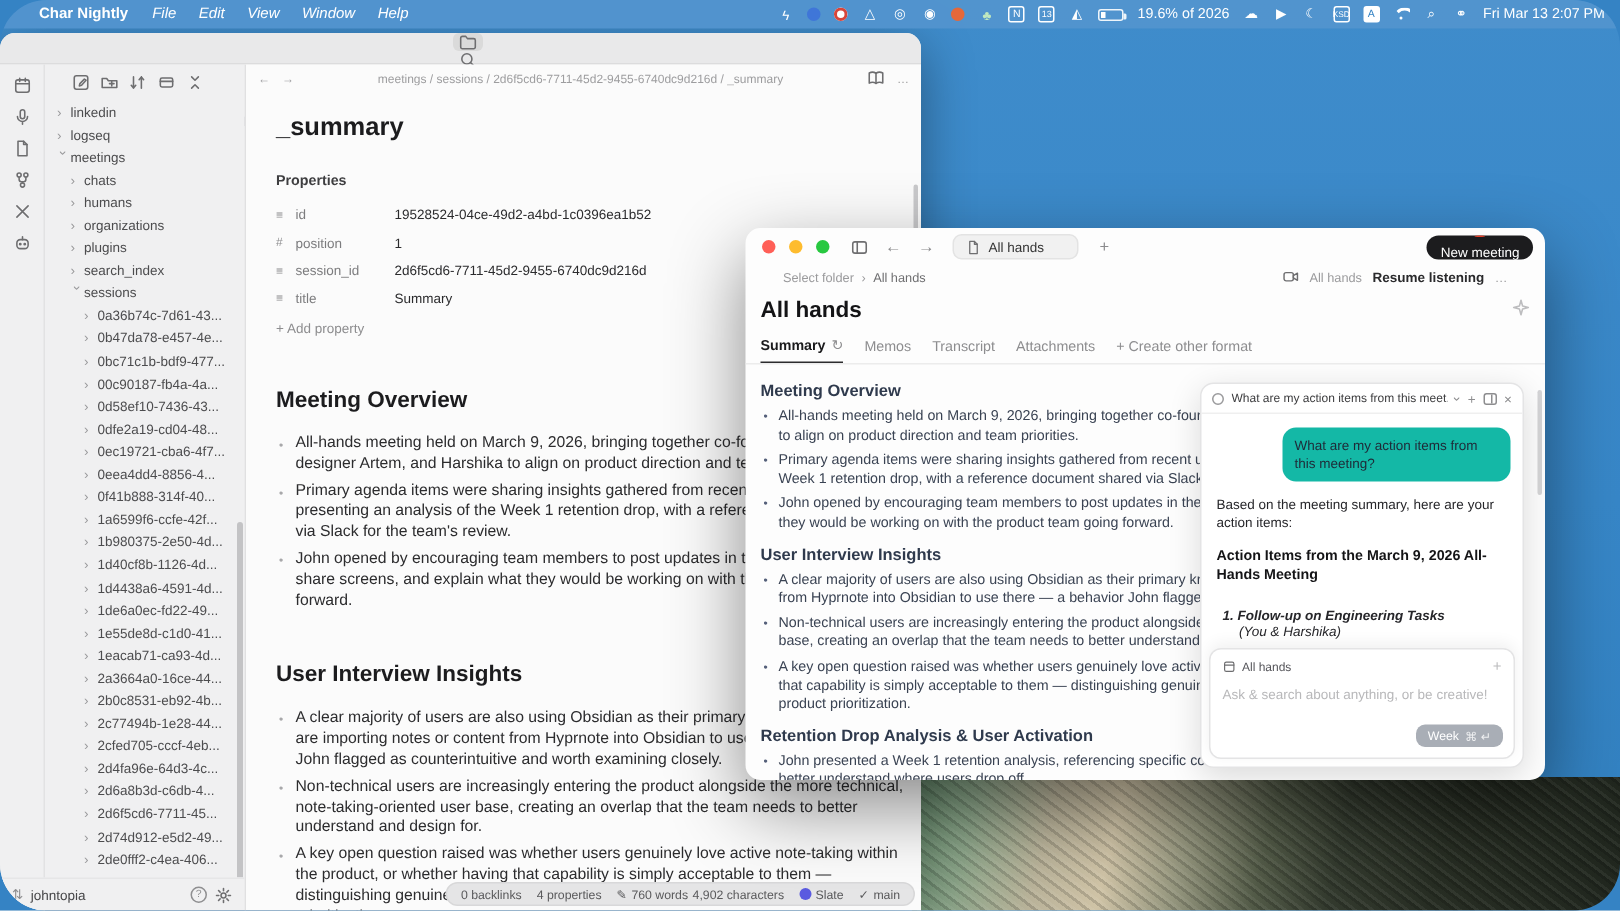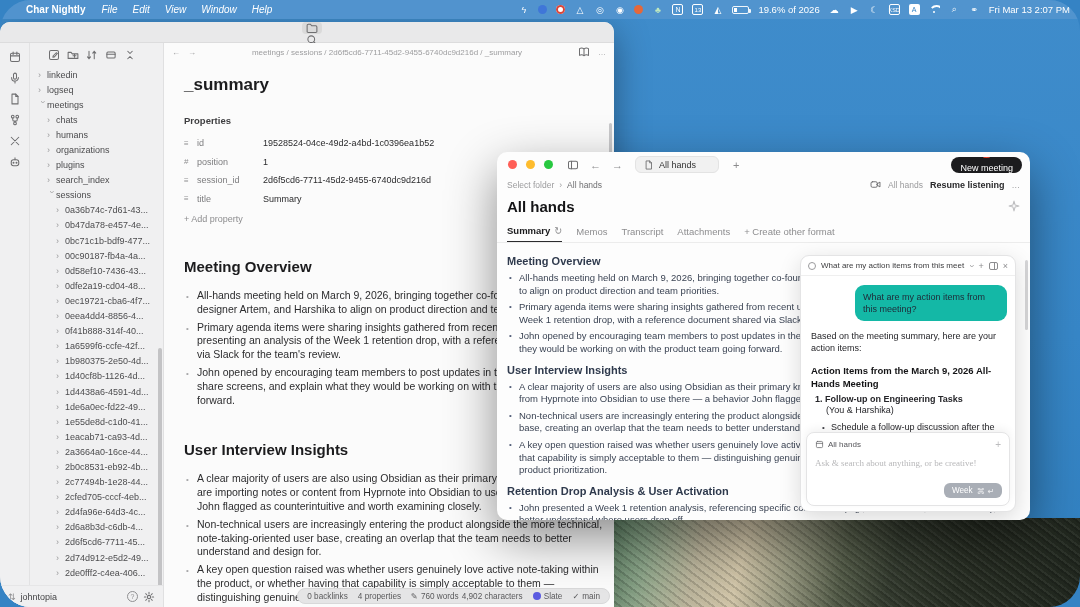--- a/index.html
+++ b/index.html
@@ -89,21 +89,21 @@
   .win-hyp { position:absolute; left:497px; top:152px; width:533px; height:368px; background:#fdfdfd; border-radius:10px;
     box-shadow:0 18px 50px rgba(0,0,0,.45); z-index:30; overflow:hidden; }
   .hyp-titlebar { height:25px; display:flex; align-items:center; padding:0 8px; gap:6px; }
   .tl.red{background:#ff5f57;} .tl.yellow{background:#febc2e;} .tl.green{background:#28c840;}
   .hyp-titlebar .tl{ margin-left:3px; }
   .nav-arrow { color:#8b8b8d; font-size:11px; margin-left:5px; }
   .hyp-tab { display:flex; align-items:center; gap:5px; background:#f1f1f1; border:1px solid #e3e3e3; border-radius:6px; height:17px; padding:0 22px 0 8px; font-size:9px; color:#333; margin-left:6px; }
   .hyp-plus { color:#8b8b8d; font-size:11px; margin-left:8px; }
   .new-meeting { margin-left:auto; background:#1c1c1e; color:#fff; font-size:9px; height:16px; border-radius:9px; display:flex; align-items:center; gap:5px; padding:0 9px;flex-direction:column; }
   .rec-dot { width:7px; height:7px; border-radius:50%; background:#e8402a; }
-  .hyp-row2 { display:flex; align-items:center; font-size:8.5px; color:#9a9a9c; padding:2px 10px 0; gap:5px;text-align:right; }
+  .hyp-row2 { display:flex; align-items:center; font-size:8.5px; color:#9a9a9c; padding:2px 25px 0; gap:5px;text-align:right; }
   .hyp-row2 .crumb-page { color:#6e6e70; }
   .hyp-row2 .right { margin-left:auto; display:flex; align-items:center; gap:7px; }
   .resume { color:#2a2a2c; font-weight:bold; font-size:9px; }
   .hyp-title { font-size:15px; font-weight:bold; color:#141416; padding:8px 10px 0; display:flex; }
   .hyp-title .spark { margin-left:auto; }
   .hyp-tabs { display:flex; align-items:center; gap:14px; font-size:9.5px; color:#8d8d8f; padding:10px 10px 0; border-bottom:1px solid #ececec; }
   .htab { padding-bottom:5px; white-space:nowrap; }
   .htab.active { color:#1a1a1c; font-weight:bold; border-bottom:1.5px solid #2c2c2e; display:flex; align-items:center; gap:4px; }
   .hyp-content { position:absolute; left:10px; top:95px; width:508px; color:#3a4353; }
   .hh { font-size:11px; font-weight:bold; color:#2f3a4d; margin:8px 0 5px; }
@@ -117,29 +117,29 @@
     box-shadow:0 6px 22px rgba(0,0,0,.14); overflow:hidden; }
   .chat-head { height:20px; display:flex; align-items:center; gap:5px; padding:0 7px; border-bottom:1px solid #efefef; font-size:8px; color:#3c3c3e; }
   .chat-head .ring { width:8px; height:8px; border:1.2px solid #9a9a9c; border-radius:50%; flex:0 0 8px; }
   .chat-head .ttl { white-space:nowrap; overflow:hidden; flex:1; }
   .chat-head .hic { color:#8d8d8f; font-size:9px; }
   .split-ic { width:9px; height:8px; border:1.2px solid #8d8d8f; border-radius:2px; position:relative; }
   .split-ic:after { content:""; position:absolute; top:0; bottom:0; left:55%; width:1.2px; background:#8d8d8f; }
   .bubble { margin:9px 8px 0 auto; width:152px; background:#14b8a6; border-radius:9px; padding:6px 8px; font-size:9px; line-height:12px; color:#1f2937; }
   .chat-body { padding:10px 10px 0; font-size:9px; line-height:11.8px; color:#26262a; }
   .chat-body .bold-h { font-size:9.5px; font-weight:bold; line-height:13px; margin-top:9px; color:#141416; }
-  .chat-ol { margin-top:4px; padding-left:4px; }
+  .chat-ol { margin-top:15px; padding-left:4px;font-style:italic; }
   .chat-ol .num { font-weight:bold; }
   .chat-sub { margin-top:5px; padding-left:20px; position:relative; }
   .chat-sub:before { content:"•"; position:absolute; left:11px; top:0; font-size:8px; color:#44444a; }
   .chat-input { position:absolute; left:5px; right:5px; bottom:5px; height:74px; background:#fff; border:1px solid #e4e4e5; border-radius:8px;
     box-shadow:0 -3px 10px rgba(0,0,0,.06); padding:6px 8px; }
   .chip-row { display:flex; align-items:center; font-size:8px; color:#55555a; gap:4px; }
   .chip-row .plus { margin-left:auto; color:#bcbcbe; font-size:10px; }
-  .chat-ph { margin-top:8px; font-size:9px; color:#b8b8ba;font-family:Liberation Serif, serif; }
+  .chat-ph { margin-top:8px; font-size:9px; color:#b8b8ba; }
   .send-btn { position:absolute; right:7px; bottom:7px; height:15px; background:#a9aeb6; color:#fff; border-radius:6px; font-size:8.2px;
     display:flex; align-items:center; gap:4px; padding:0 8px; }
 </style>
 </head>
 <body>
 
 <div class="stage">
   <div class="desktop"></div>
   <div class="wallpaper-photo"></div>
 

